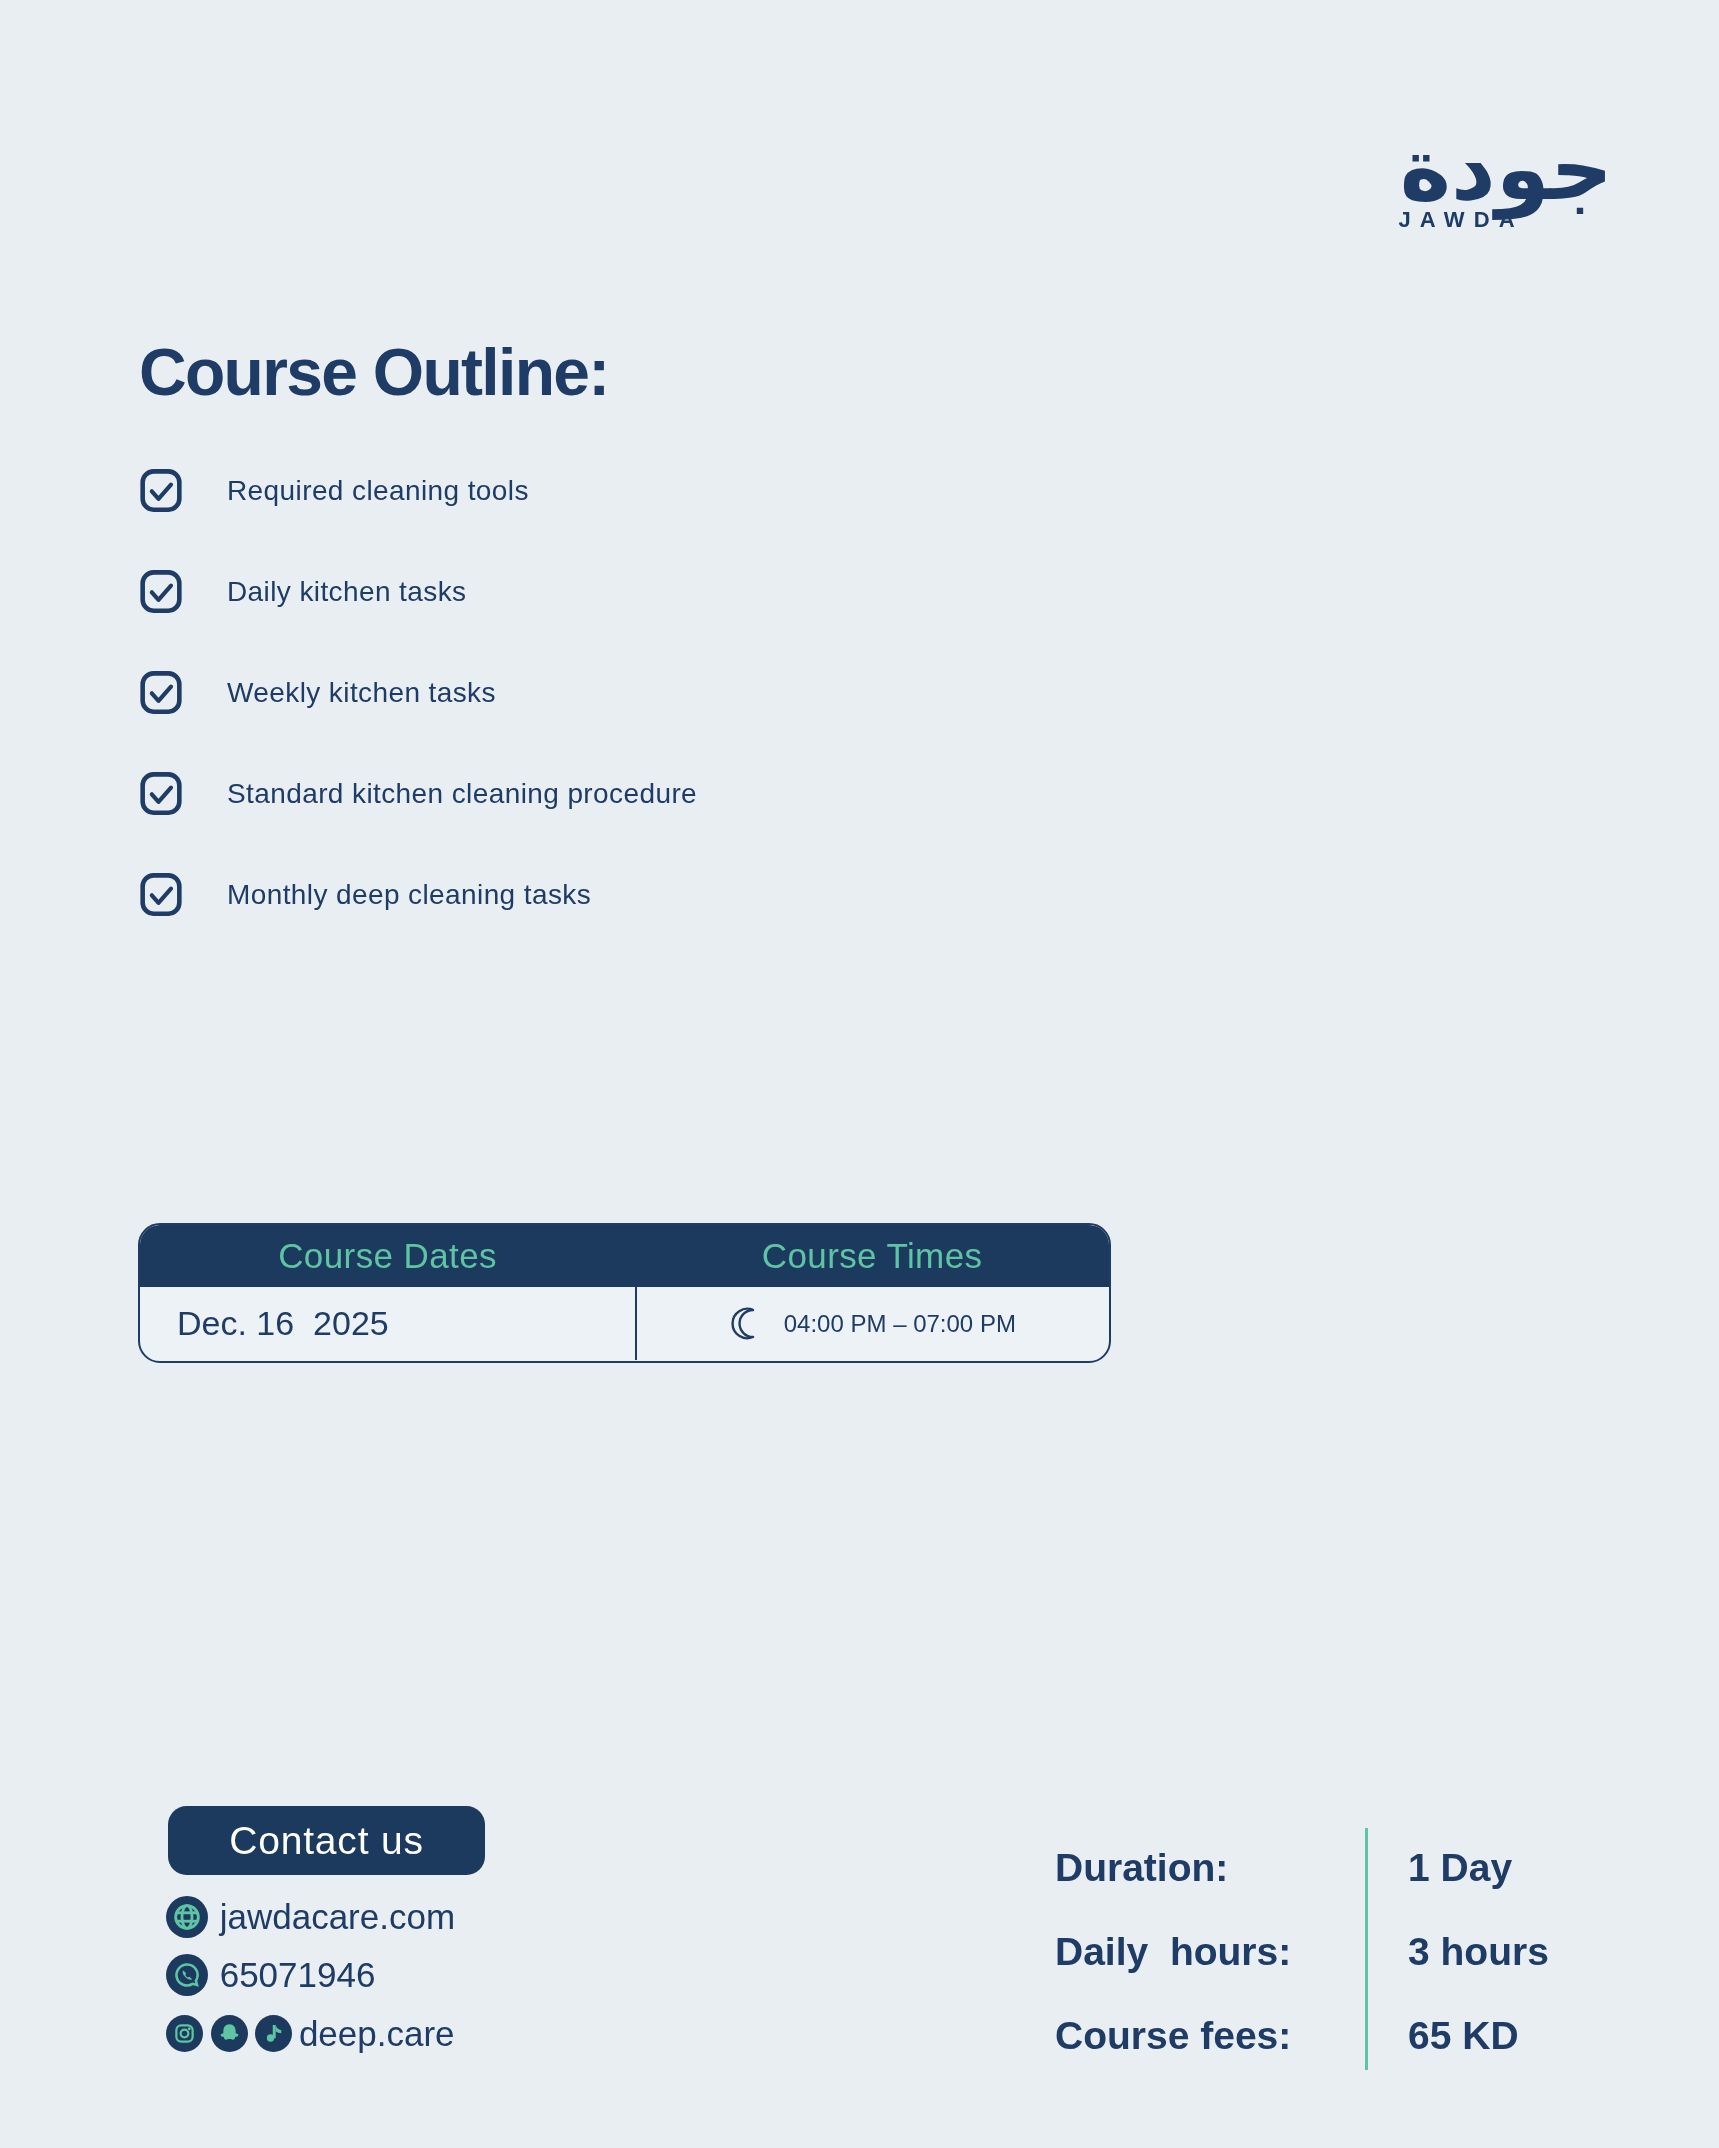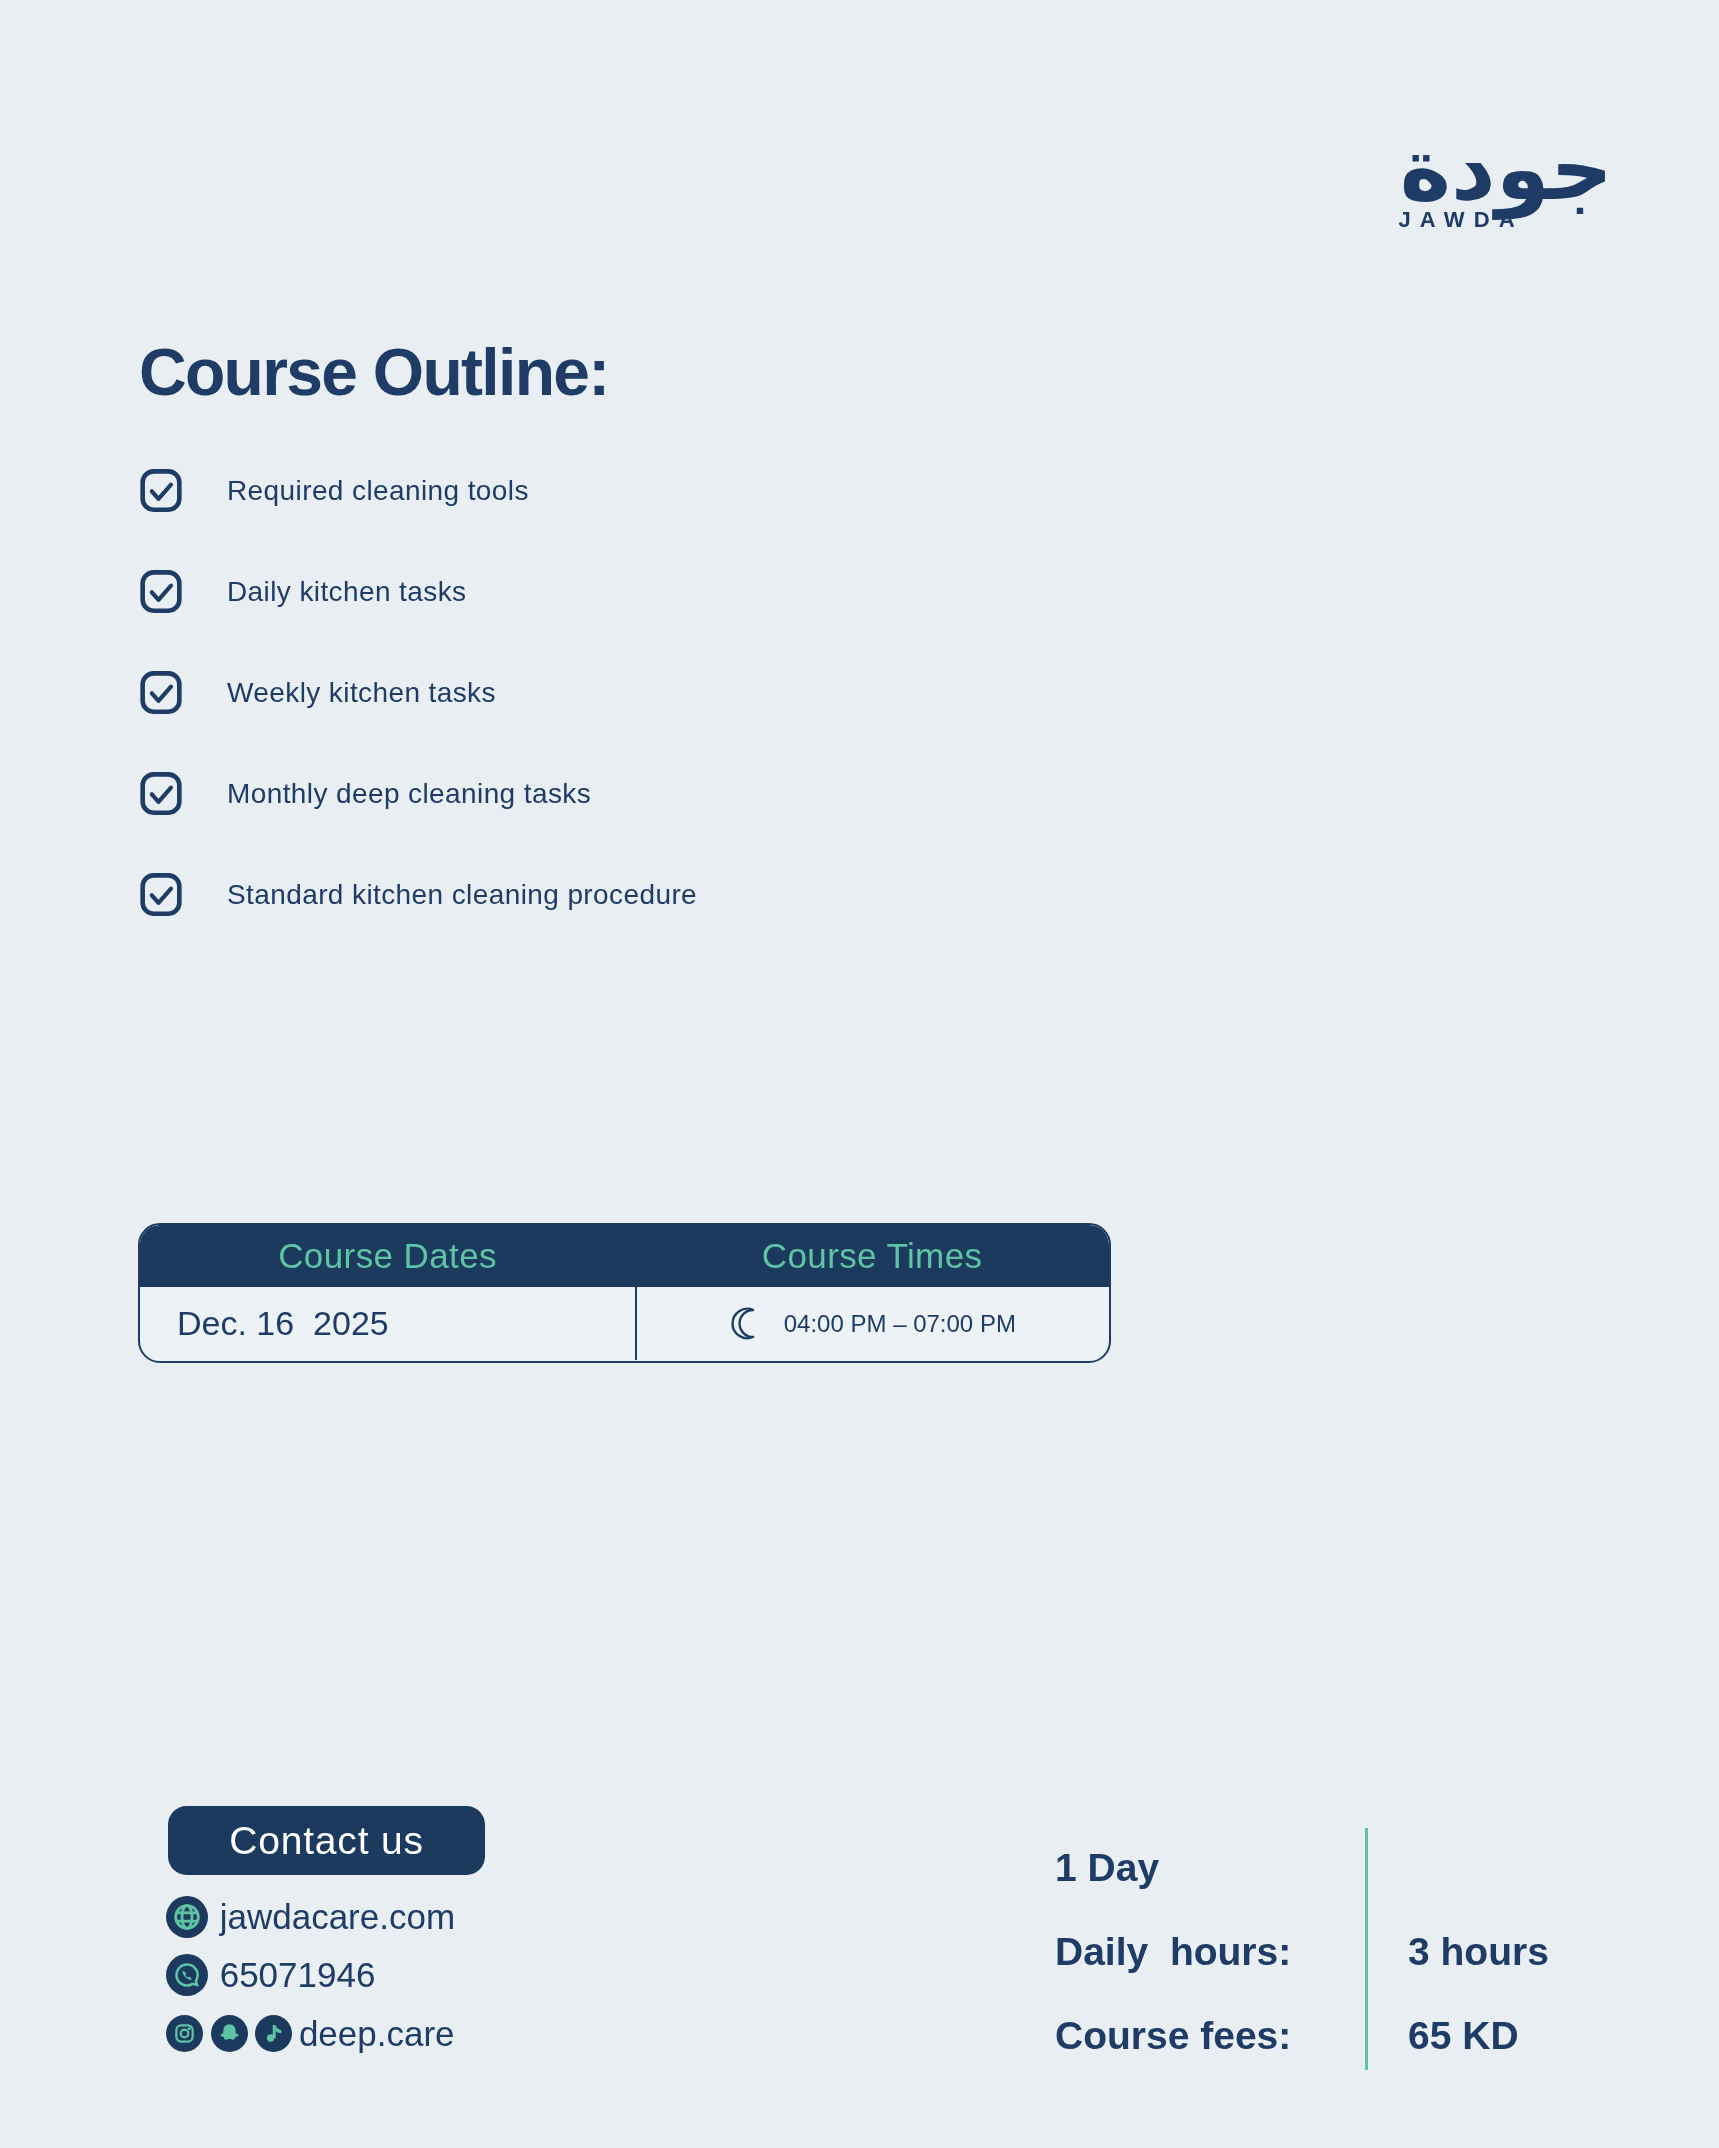--- a/index.html
+++ b/index.html
@@ -104,28 +104,28 @@
         <rect x="4" y="4" width="44" height="46" rx="13" fill="none" stroke="#1E3C66" stroke-width="5.5"></rect>
         <path d="M15 28 l8 9 l15 -17" fill="none" stroke="#1E3C66" stroke-width="5" stroke-linecap="round" stroke-linejoin="round"></path>
       </svg>
       <span class="check-label">Weekly kitchen tasks</span>
     </div>
     <div class="check-item">
       <svg class="check-box" viewBox="0 0 52 54">
         <rect x="4" y="4" width="44" height="46" rx="13" fill="none" stroke="#1E3C66" stroke-width="5.5"></rect>
         <path d="M15 28 l8 9 l15 -17" fill="none" stroke="#1E3C66" stroke-width="5" stroke-linecap="round" stroke-linejoin="round"></path>
       </svg>
+      <span class="check-label">Standard kitchen cleaning procedure</span>
+    </div>
+    <div class="check-item">
+      <svg class="check-box" viewBox="0 0 52 54">
+        <rect x="4" y="4" width="44" height="46" rx="13" fill="none" stroke="#1E3C66" stroke-width="5.5"></rect>
+        <path d="M15 28 l8 9 l15 -17" fill="none" stroke="#1E3C66" stroke-width="5" stroke-linecap="round" stroke-linejoin="round"></path>
+      </svg>
       <span class="check-label">Monthly deep cleaning tasks</span>
-    </div>
-    <div class="check-item">
-      <svg class="check-box" viewBox="0 0 52 54">
-        <rect x="4" y="4" width="44" height="46" rx="13" fill="none" stroke="#1E3C66" stroke-width="5.5"></rect>
-        <path d="M15 28 l8 9 l15 -17" fill="none" stroke="#1E3C66" stroke-width="5" stroke-linecap="round" stroke-linejoin="round"></path>
-      </svg>
-      <span class="check-label">Standard kitchen cleaning procedure</span>
     </div>
   </div>
 
   <div class="sched">
     <div class="sched-header">
       <div class="sched-th">Course Dates</div>
       <div class="sched-th t2">Course Times</div>
     </div>
     <div class="sched-body">
       <div class="sched-td date">Dec. 16  2025</div>
@@ -176,20 +176,21 @@
         <rect x="24" y="13.5" width="4" height="18" fill="#5FC4A4"></rect>
         <path d="M28 13.5c.8 3.8 3.7 6.5 7.5 7v4c-3.2 0-5.8-1-7.5-2.6z" fill="#5FC4A4"></path>
       </svg>
       <span class="contact-text">deep.care</span>
     </div>
   </div>
 
   <div class="details">
     <div class="d-divider"></div>
     <div class="d-row">
+      <span class="d-label">Duration:</span>
       <span class="d-value">1 Day</span>
     </div>
     <div class="d-row">
       <span class="d-label">Daily  hours:</span>
       <span class="d-value">3 hours</span>
     </div>
     <div class="d-row">
       <span class="d-label">Course fees:</span>
       <span class="d-value">65 KD</span>
     </div>

